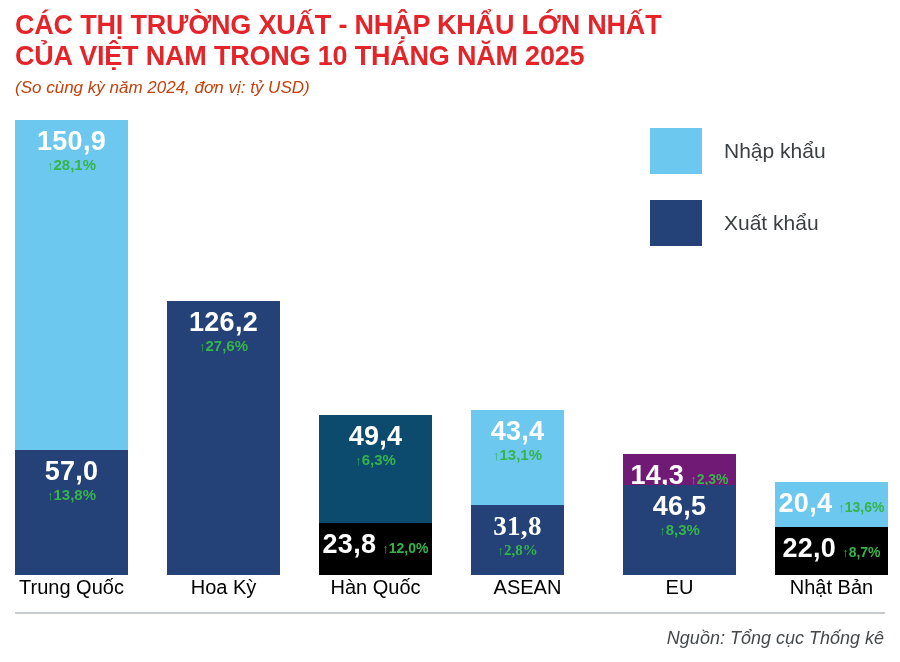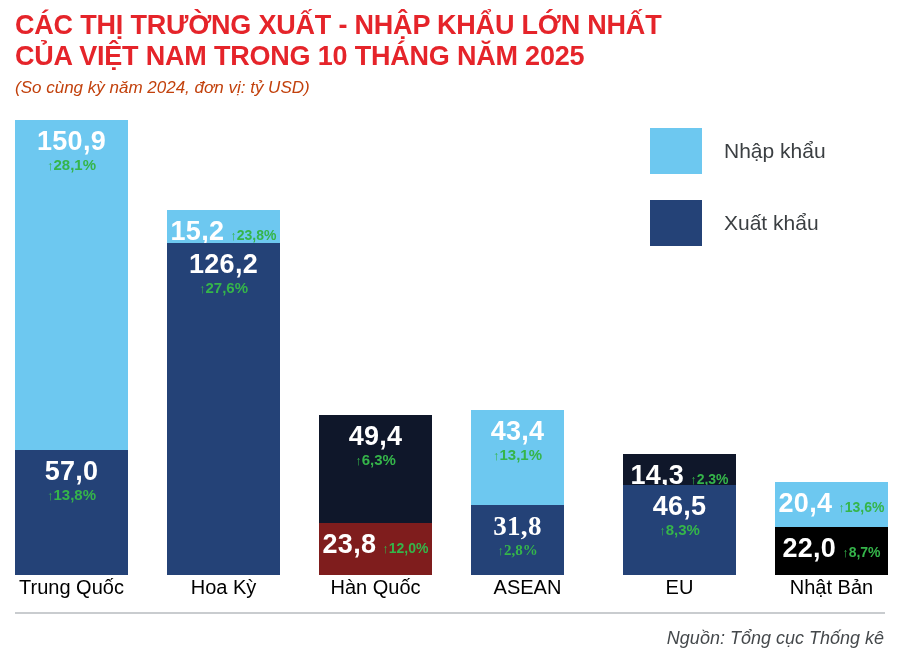--- a/index.html
+++ b/index.html
@@ -149,41 +149,35 @@
           </div>
         </div>
         <div class="seg" style="height: 125px; background: rgb(36, 66, 119);">
           <div class="seg-inner">
             <div class="val">57,0</div>
             <div class="pct"><span class="arrow">↑</span><span>13,8%</span></div>
           </div>
         </div>
       </div>
       <div class="bar-group" style="left: 167px; width: 113px;">
-        <div class="seg" style="height: 33px; background: rgb(109, 200, 240);">
-          <div class="seg-inner inline">
-            <div class="val">15,2</div>
-            <div class="pct"><span class="arrow">↑</span><span>23,8%</span></div>
-          </div>
-        </div>
-        <div class="seg" style="height: 332px; background: rgb(36, 66, 119);">
+        <div class="seg" style="height: 274px; background: rgb(36, 66, 119);">
           <div class="seg-inner">
             <div class="val">126,2</div>
             <div class="pct"><span class="arrow">↑</span><span>27,6%</span></div>
           </div>
         </div>
       </div>
       <div class="bar-group" style="left: 319px; width: 113px;">
-        <div class="seg" style="height: 108px; background: #0f172a; padding-left: 24px;">
+        <div class="seg" style="height: 108px; background: #0c4a6e; padding-left: 24px;">
           <div class="seg-inner">
             <div class="val">49,4</div>
             <div class="pct"><span class="arrow">↑</span><span>6,3%</span></div>
           </div>
         </div>
-        <div class="seg" style="height: 52px; background: #7f1d1d;">
+        <div class="seg" style="height: 52px; background: #000000;">
           <div class="seg-inner inline">
             <div class="val">23,8</div>
             <div class="pct"><span class="arrow">↑</span><span>12,0%</span></div>
           </div>
         </div>
       </div>
       <div class="bar-group" style="left: 471px; width: 93px;">
         <div class="seg" style="height: 95px; background: rgb(109, 200, 240);">
           <div class="seg-inner">
             <div class="val">43,4</div>
@@ -191,21 +185,21 @@
           </div>
         </div>
         <div class="seg" style="height: 70px; background: rgb(36, 66, 119); font-family: Liberation Serif, serif;">
           <div class="seg-inner">
             <div class="val">31,8</div>
             <div class="pct"><span class="arrow">↑</span><span>2,8%</span></div>
           </div>
         </div>
       </div>
       <div class="bar-group" style="left: 623px; width: 113px;">
-        <div class="seg" style="height: 31px; background: #0f172a;">
+        <div class="seg" style="height: 31px; background: #701a75;">
           <div class="seg-inner inline">
             <div class="val">14,3</div>
             <div class="pct"><span class="arrow">↑</span><span>2,3%</span></div>
           </div>
         </div>
         <div class="seg" style="height: 90px; background: rgb(36, 66, 119);">
           <div class="seg-inner">
             <div class="val">46,5</div>
             <div class="pct"><span class="arrow">↑</span><span>8,3%</span></div>
           </div>

